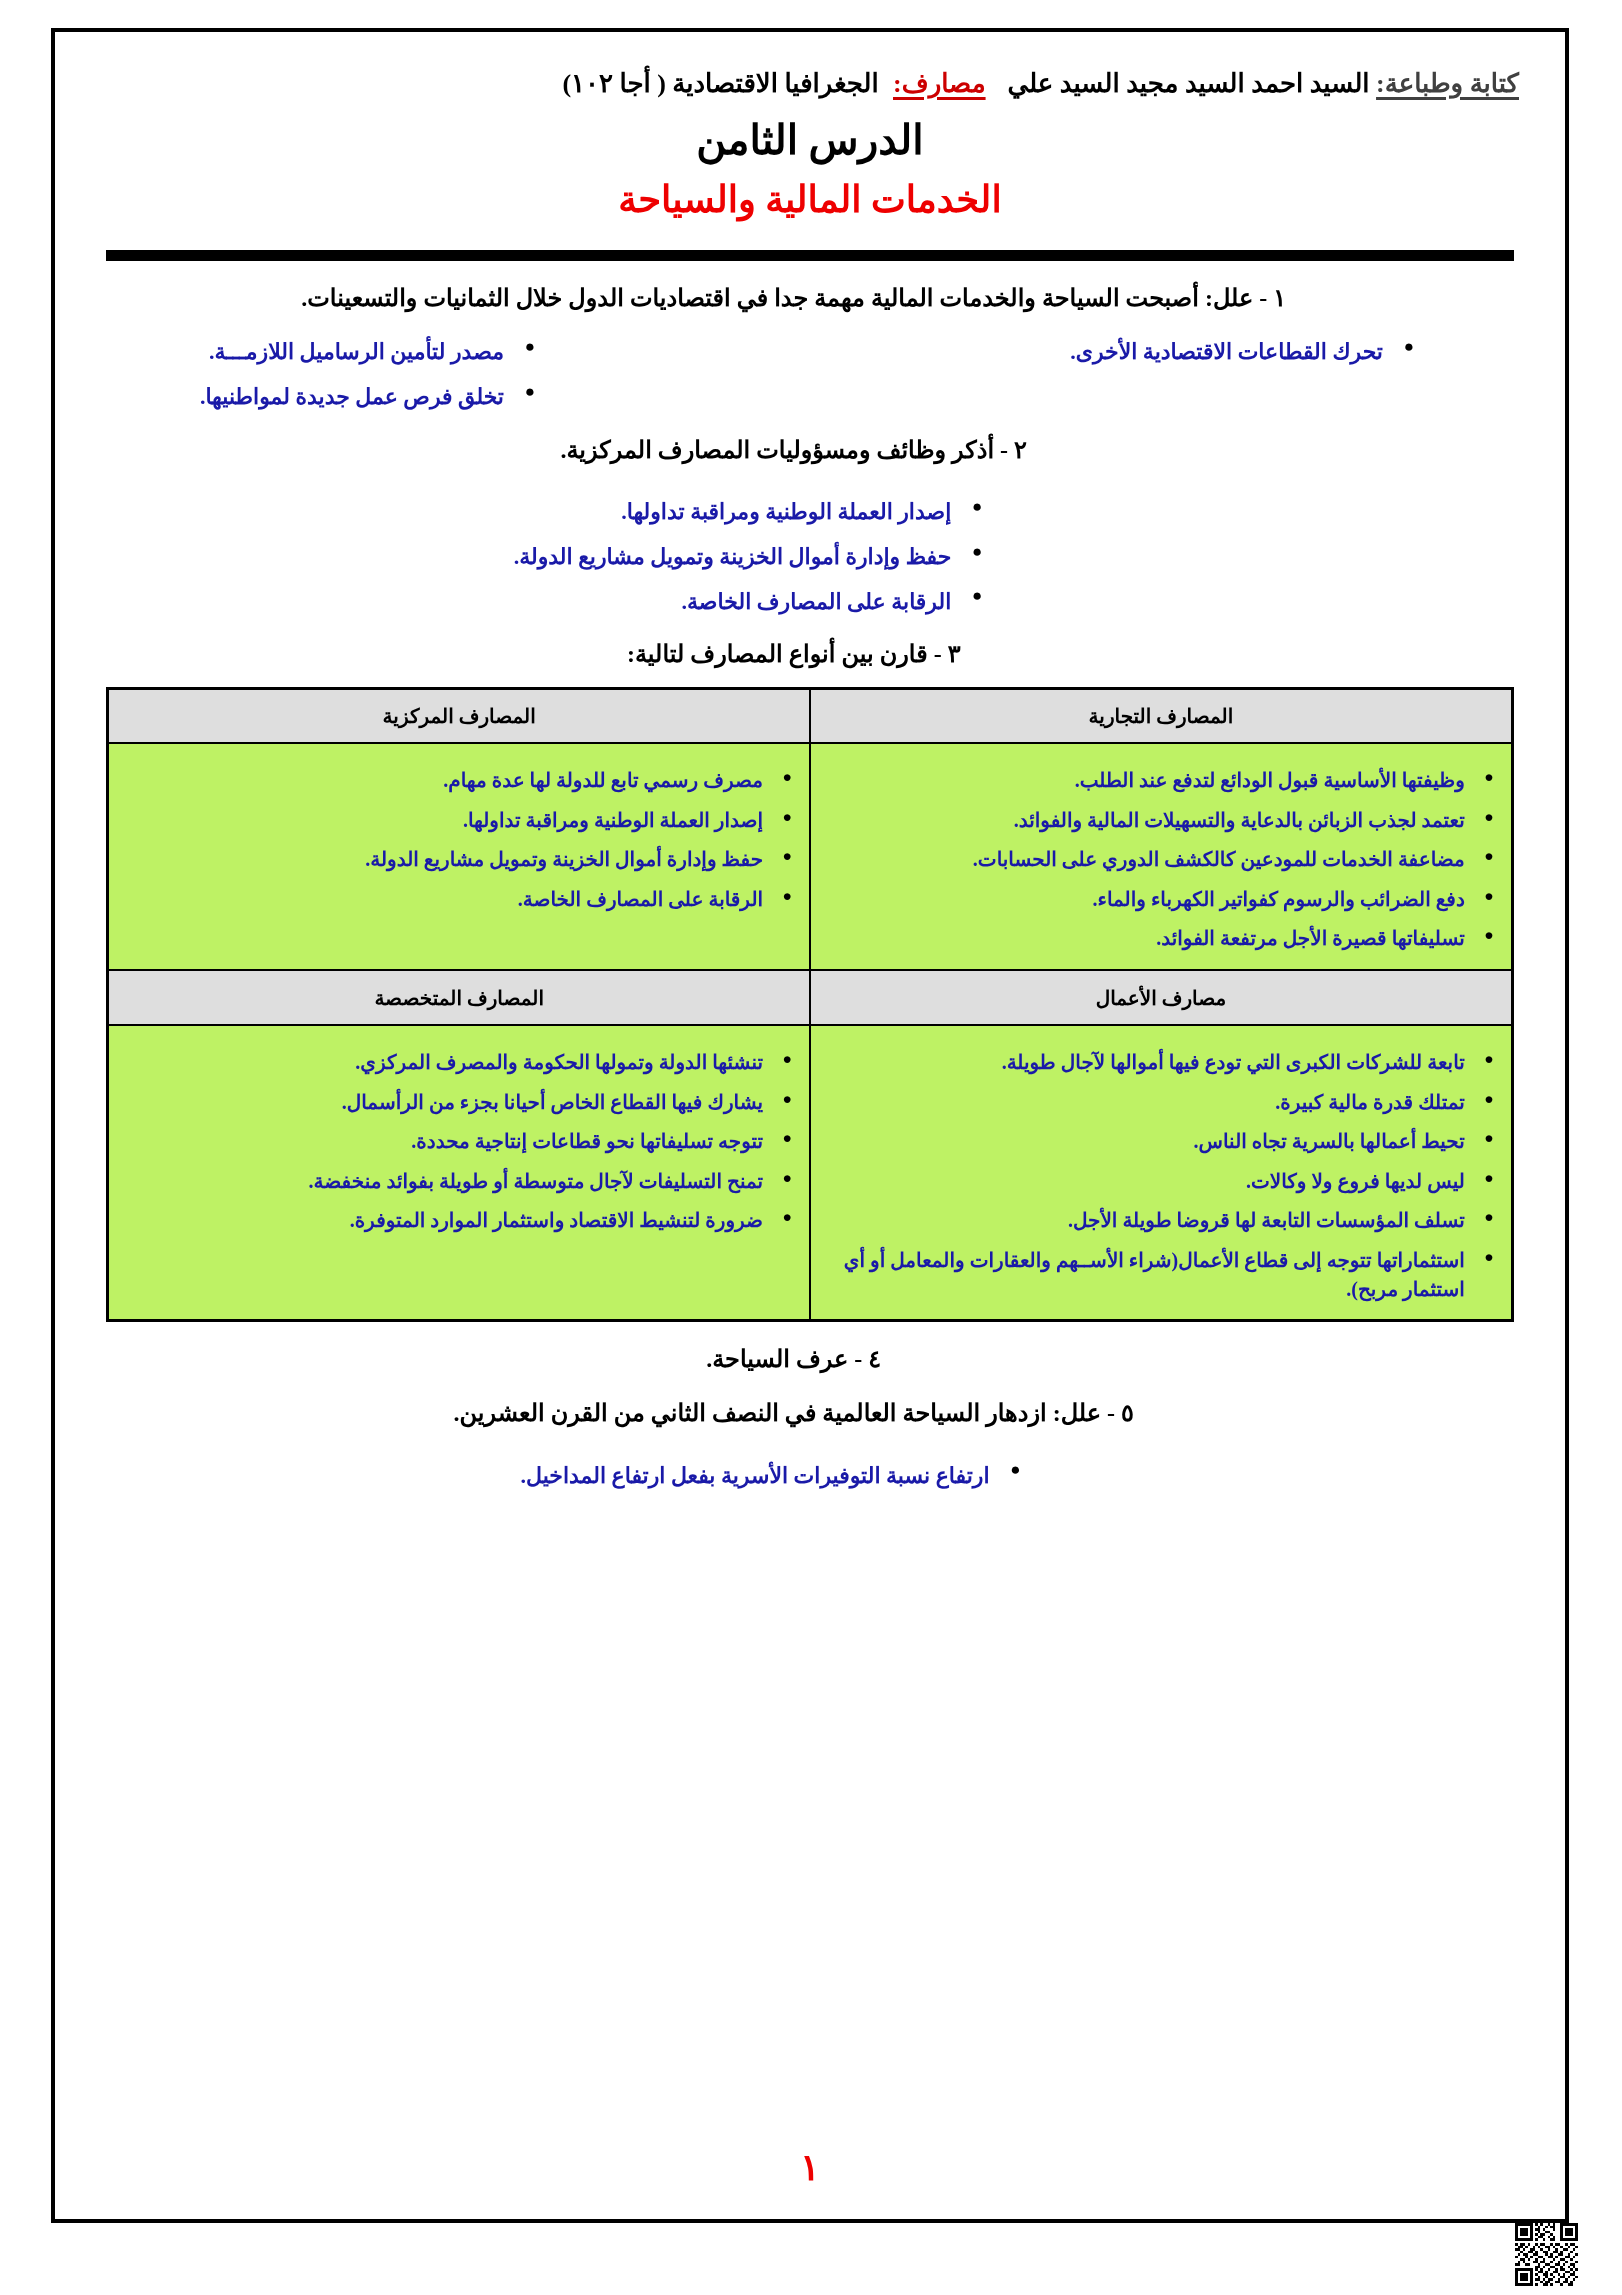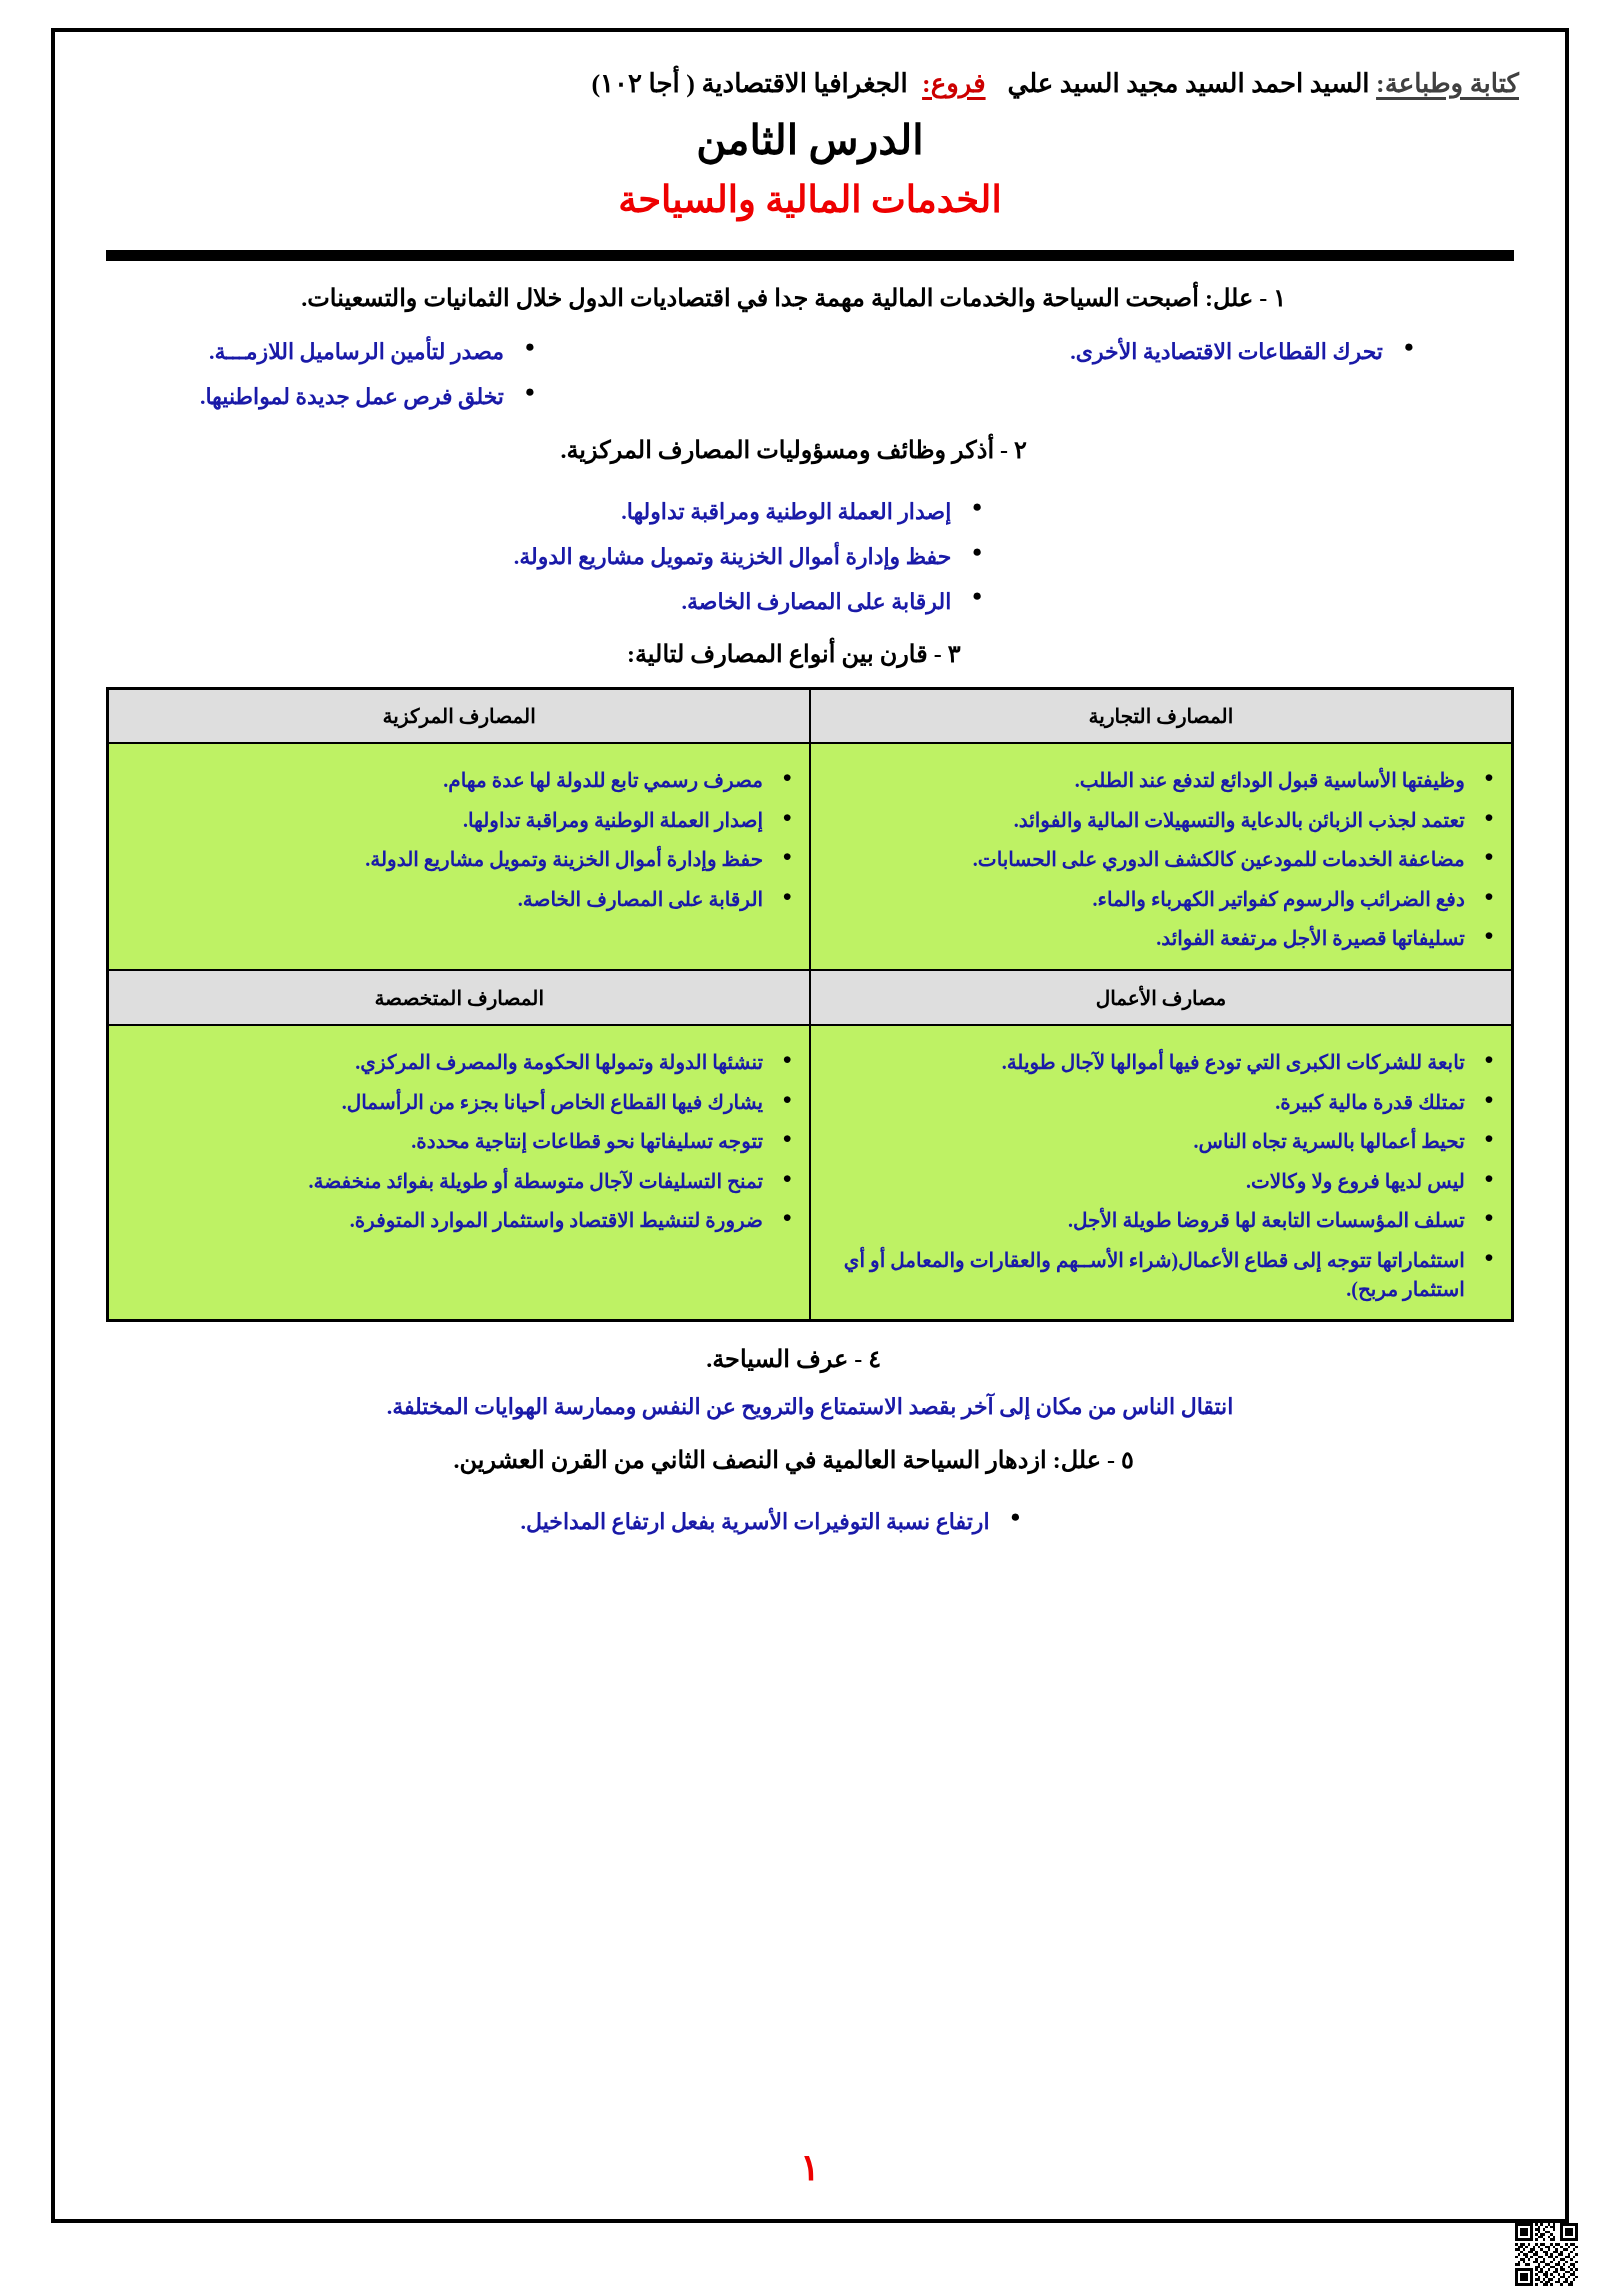--- a/index.html
+++ b/index.html
@@ -228,21 +228,21 @@
 </style>
 </head>
 <body>
 
 <div class="page-frame">
   <div class="page-inner">
 
     <div class="doc-header">
       <span class="hdr-lbl">كتابة وطباعة:</span>
       <span class="hdr-val">السيد احمد السيد مجيد السيد علي</span>
-      <span class="hdr-lbl2">فروع:</span>
+      <span class="hdr-lbl2">مصارف:</span>
       <span class="hdr-val2">الجغرافيا الاقتصادية ( أجا ١٠٢)</span>
     </div>
 
     <div class="lesson-title">الدرس الثامن</div>
     <div class="lesson-subtitle">الخدمات المالية والسياحة</div>
     <div class="thick-rule"></div>
 
     <div class="q-block">
       <div class="q-text q-center-ind">١ - علل: أصبحت السياحة والخدمات المالية مهمة جدا في اقتصاديات الدول خلال الثمانيات والتسعينات.</div>
       <div class="two-col-bullets">
@@ -323,21 +323,20 @@
                 <li>ضرورة لتنشيط الاقتصاد واستثمار الموارد المتوفرة.</li>
               </ul>
             </td>
           </tr>
         </tbody>
       </table>
     </div>
 
     <div class="q-block">
       <div class="q-text q-center-ind">٤ - عرف السياحة.</div>
-      <div class="definition">انتقال الناس من مكان إلى آخر بقصد الاستمتاع والترويح عن النفس وممارسة الهوايات المختلفة.</div>
     </div>
 
     <div class="q-block">
       <div class="q-text q-center-ind">٥ - علل: ازدهار السياحة العالمية في النصف الثاني من القرن العشرين.</div>
       <div class="center-bullets cb-wrap cb-q5">
         <ul class="blue-list">
           <li>ارتفاع نسبة التوفيرات الأسرية بفعل ارتفاع المداخيل.</li>
         </ul>
       </div>
     </div>

